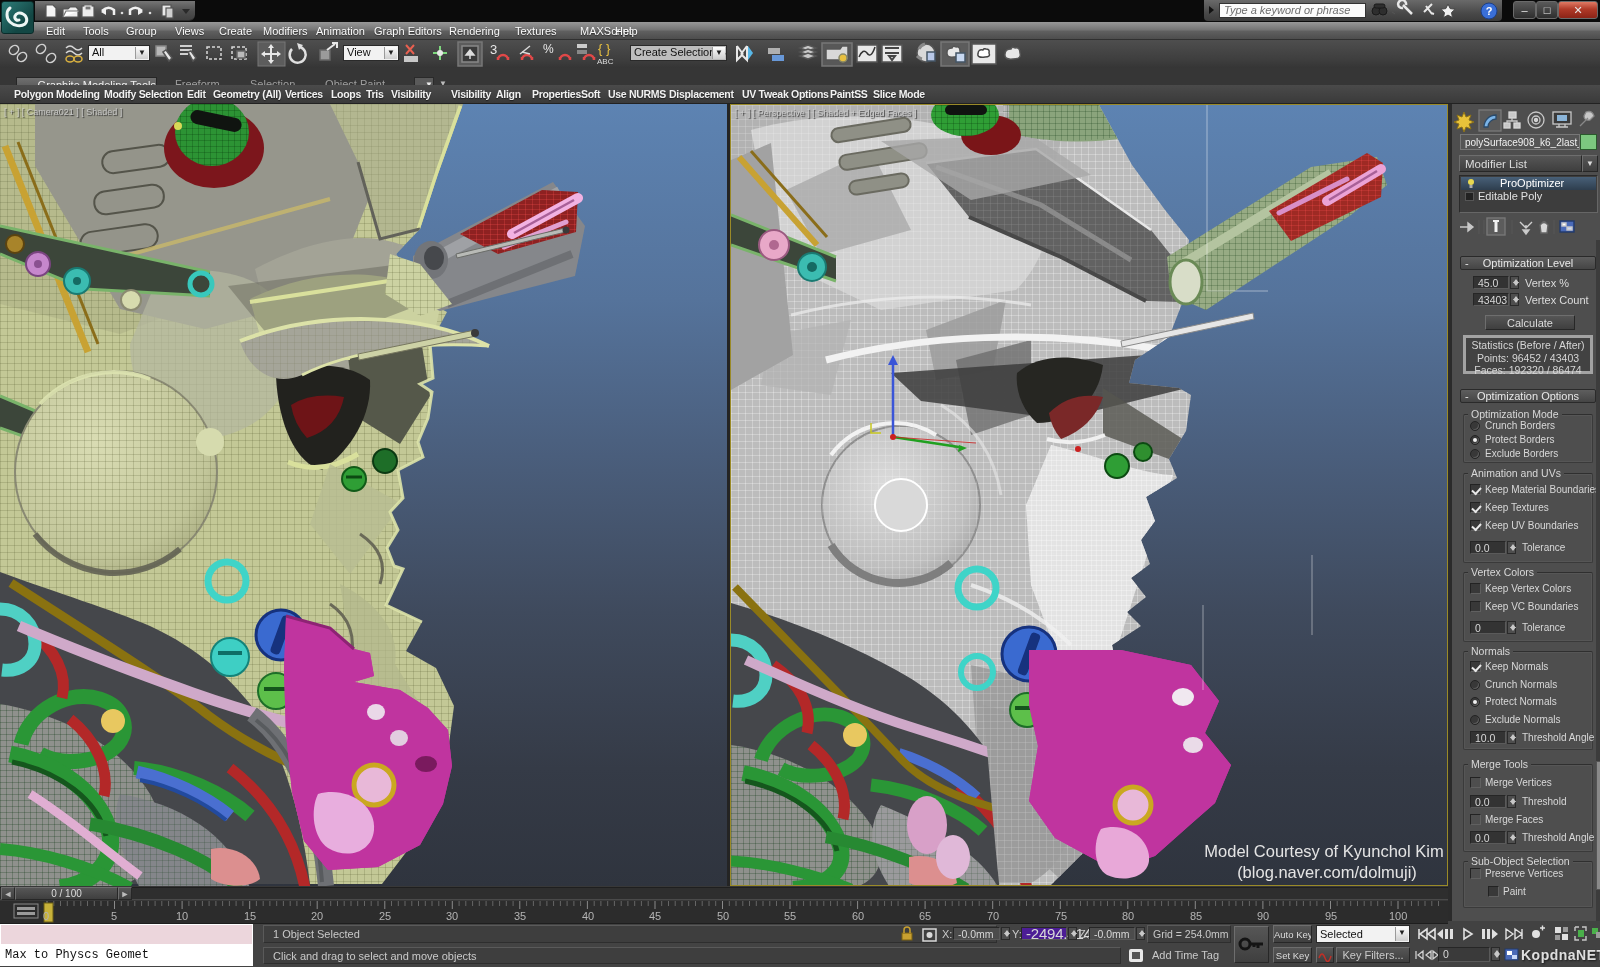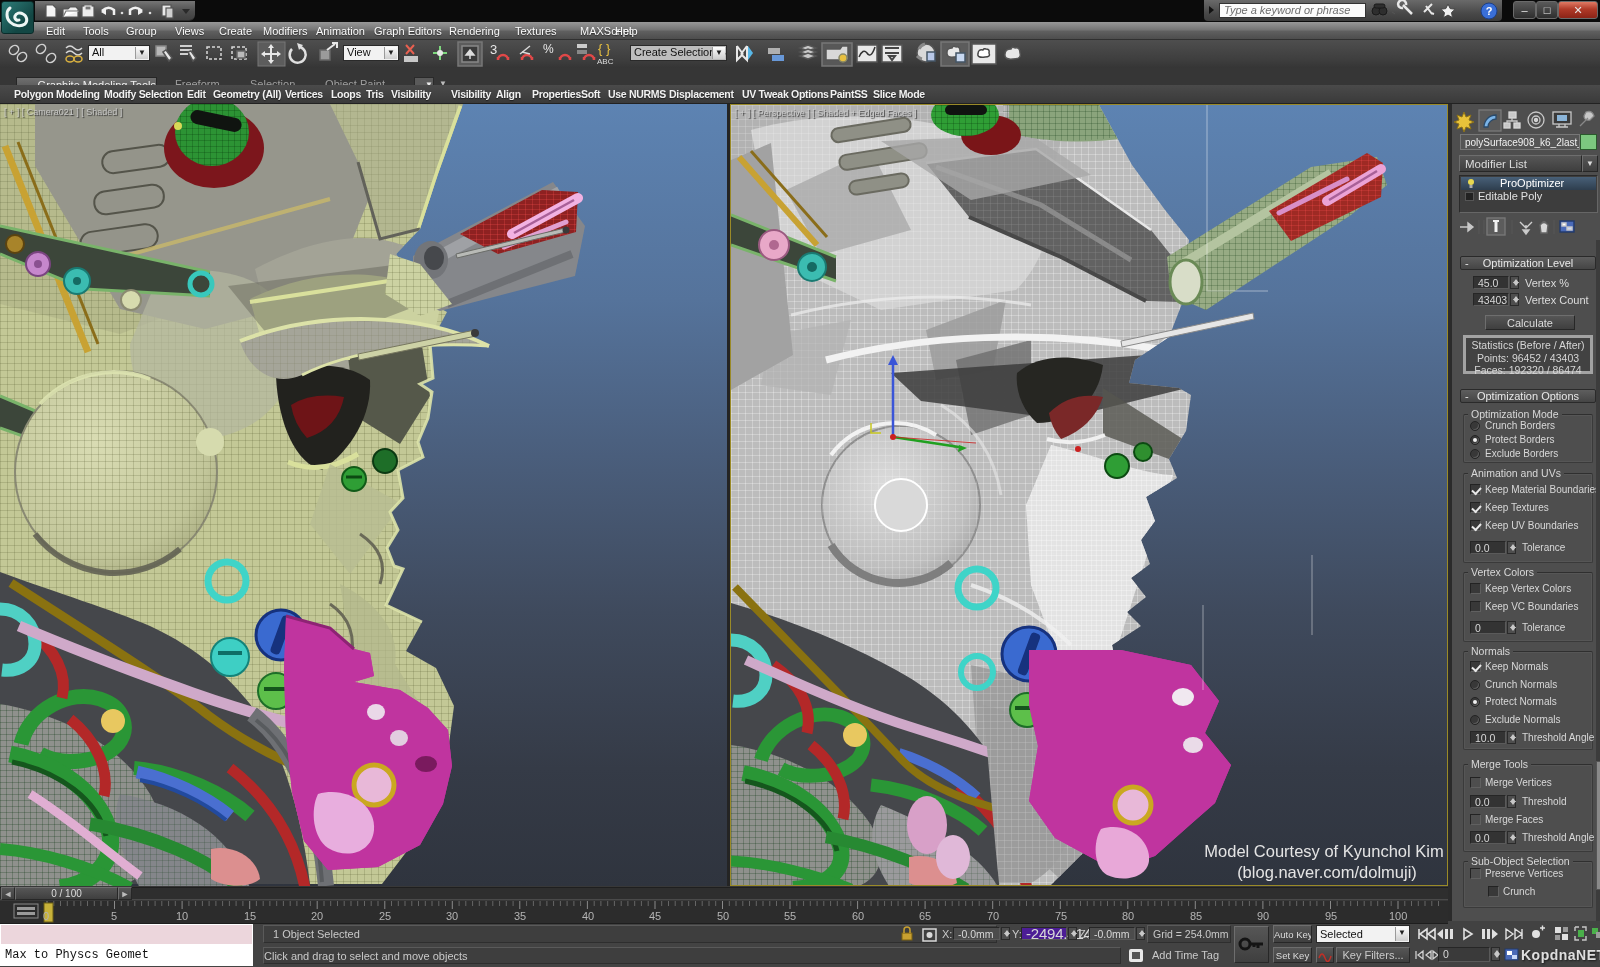--- a/index.html
+++ b/index.html
@@ -715,21 +715,21 @@
       <span class="cblab" style="left:33px;top:710px">Merge Faces</span>
  <div class="efield" style="left:18px;top:727px;width:36px">0.0</div>
       <div class="spin" style="left:55px;top:727px"></div>
       <span class="cblab" style="left:70px;top:728px">Threshold Angle</span>
 
  <div class="fset" style="top:757px;height:47px"></div>
       <span class="fslab" style="left:16px;top:751px">Sub-Object Selection</span>
  <div class="cb" style="left:18px;top:764px;background:#4e4e4e"></div>
       <span class="cblab" style="left:33px;top:764px">Preserve Vertices</span>
  <div class="cb" style="left:36px;top:782px"></div>
-      <span class="cblab" style="left:51px;top:782px">Crunch</span>
+      <span class="cblab" style="left:51px;top:782px">Paint</span>
 
  <div class="abs" style="left:144px;top:136px;width:8px;height:726px;background:#3c3c3c"></div>
  <div class="abs" style="left:144px;top:657px;width:8px;height:129px;background:#8a8a8a;border:1px solid #555"></div>
 </div>
 
 <div id="tslider">
  <div class="abs" style="left:0;top:1px;width:1448px;height:13px;background:#2e2e2e;border-top:1px solid #1f1f1f;border-bottom:1px solid #4a4a4a"></div>
  <div class="btn3d" style="left:1px;top:1px;width:14px;height:13px;font-size:9px;line-height:12px;color:#bbb">◄</div>
  <div class="btn3d" style="left:15px;top:1px;width:103px;height:13px;font-size:10px;line-height:12px">0 / 100</div>
  <div class="btn3d" style="left:118px;top:1px;width:14px;height:13px;font-size:9px;line-height:12px;color:#bbb">►</div>
@@ -988,21 +988,21 @@
  <div class="efield" style="left:1021px;top:3px;width:46px;background:#4c1d95;font-size:15px;letter-spacing:-.2px">-2494.414</div>
       <div class="spin" style="left:1068px;top:3px"></div>
  <span class="rp" style="left:1079px;top:4px;color:#c9c9c9">Z:</span>
  <div class="efield" style="left:1089px;top:3px;width:46px;background:#4c4c4c">-0.0mm</div>
       <div class="spin" style="left:1136px;top:3px"></div>
  <div class="sbox" style="left:1147px;top:1px;width:84px;height:18px;line-height:17px;padding-left:5px;font-size:10.5px">Grid = 254.0mm</div>
 </div>
 <div id="status2">
  <div class="abs" style="left:0;top:-1px;width:253px;height:22px;background:#fff"></div>
  <span class="abs" style="left:5px;top:3px;font-family:'Liberation Mono',monospace;font-size:12px;color:#111">Max to Physcs Geomet</span>
- <div class="sbox" style="left:263px;top:2px;width:858px;height:17px;line-height:16px;">Click and drag to select and move objects</div>
+ <div class="sbox" style="left:263px;top:2px;width:858px;height:17px;line-height:16px;padding-left:9px">Click and drag to select and move objects</div>
  <svg width="30" height="20" style="position:absolute;left:1126px;top:1px">
         <rect x="3" y="3" width="14" height="13" rx="2" fill="#e8e8e8"></rect>
         <rect x="6" y="6" width="8" height="7" fill="#555"></rect>
       </svg>
  <span class="rp" style="left:1152px;top:4px;color:#c9c9c9">Add Time Tag</span>
 </div>
 
 <div class="abs" style="left:1448px;top:921px;width:152px;height:46px;background:#424242"></div>
 <div class="btn3d" style="left:1234px;top:926px;width:35px;height:37px"><svg width="33" height="35">
         <circle cx="10" cy="17" r="5" fill="none" stroke="#141414" stroke-width="3"></circle>

